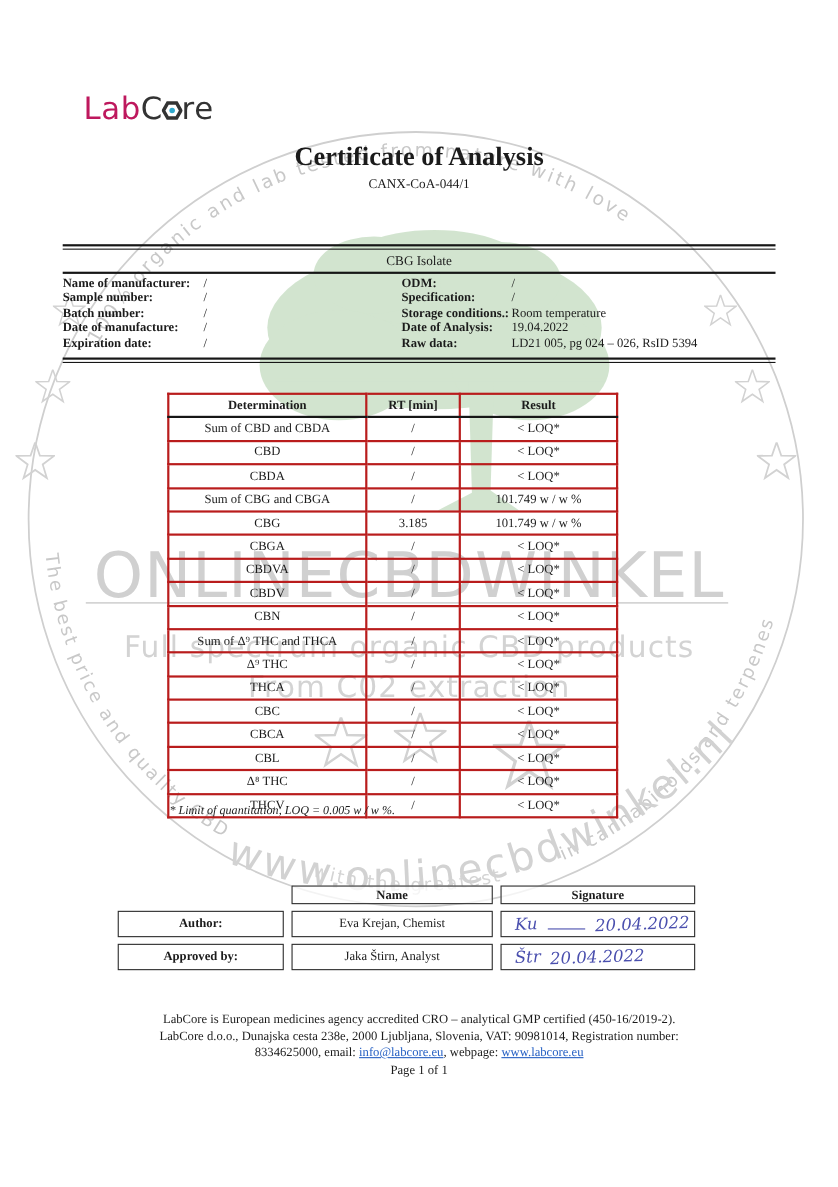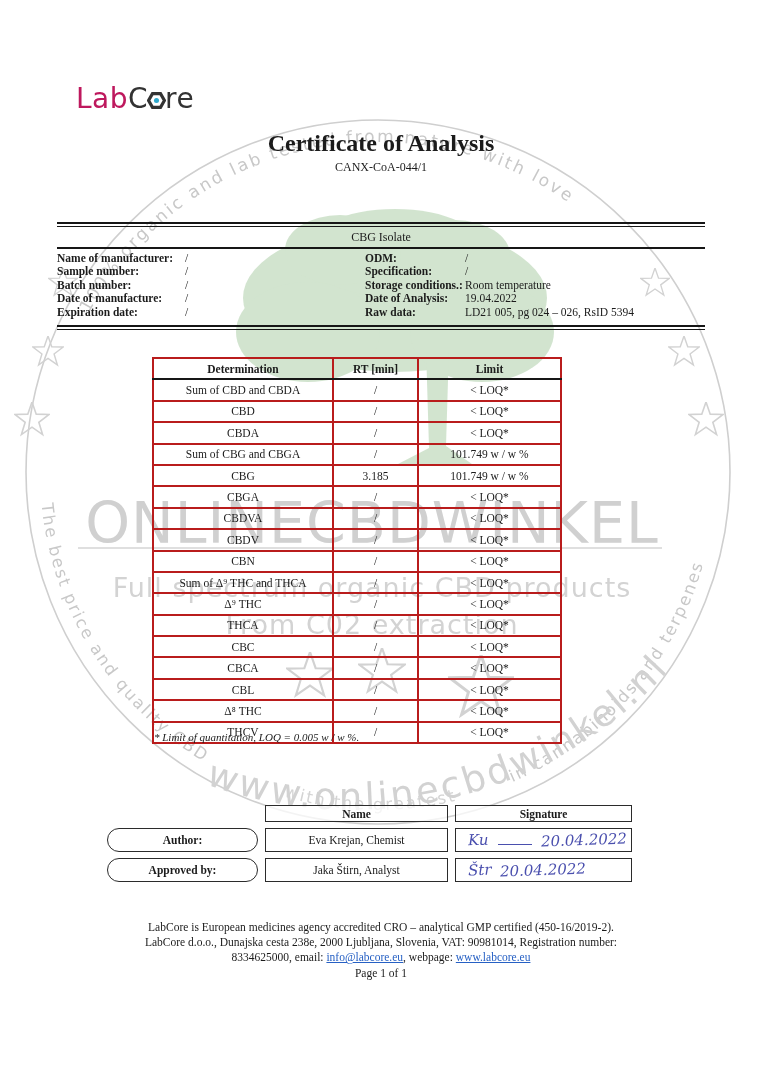--- a/index.html
+++ b/index.html
@@ -37,21 +37,21 @@
             overflow:hidden;white-space:nowrap;margin-left:11px;}
   table.res th{border-bottom:2px solid #161616;font-weight:bold;}
   .footnote{position:absolute;left:154px;top:731px;z-index:2;font-size:11px;font-style:italic;}
   
   .sig{position:absolute;left:107px;top:805px;z-index:2;display:grid;
        grid-template-columns:151px 183px 177px;column-gap:7px;row-gap:6px;font-size:11.5px;}
   .sig .box{border:1px solid #2b2b2b;height:22px;display:flex;align-items:center;justify-content:center;
             background:rgba(255,255,255,.75);}
   .sig .hbox{height:15px;font-weight:bold;}
   .sig .ghost{border:none;background:none;}
-  .sig .role{font-weight:bold;border-radius:12px;}
+  .sig .role{font-weight:bold;}
   .sigcell{justify-content:flex-start !important;padding-left:12px;gap:9px;}
   .handw{font-family:"DejaVu Serif",serif;font-style:italic;color:#4a4fae;font-size:15px;
          transform:rotate(-2deg);white-space:nowrap;}
   .flourish{display:inline-block;width:34px;border-bottom:1.5px solid #4a4fae;height:8px;}
   
   .footer{position:absolute;left:0;top:920px;width:100%;z-index:2;text-align:center;
           font-size:11.5px;line-height:1.32;}
   .footer a{color:#2660c4;text-decoration:underline;cursor:pointer;}
 </style>
 </head>
@@ -196,21 +196,21 @@
     <table class="res">
       <colgroup>
           <col style="width:180px">
           <col style="width:85px">
           <col style="width:143px">
         </colgroup>
       <thead>
         <tr>
           <th>Determination</th>
           <th>RT [min]</th>
-          <th>Limit</th>
+          <th>Result</th>
         </tr>
       </thead>
       <tbody>
 
           <tr>
             <td>Sum of CBD and CBDA</td>
             <td>/</td>
             <td>&lt; LOQ*</td>
           </tr>
 

